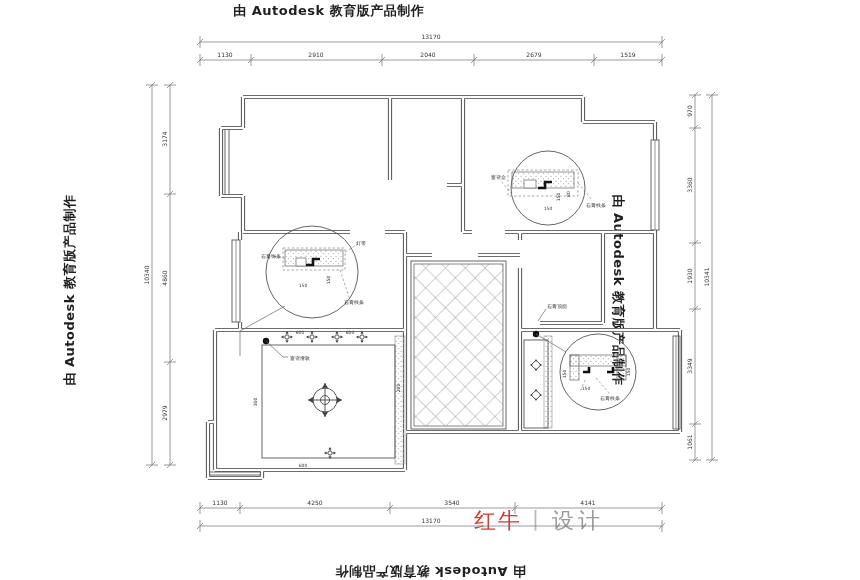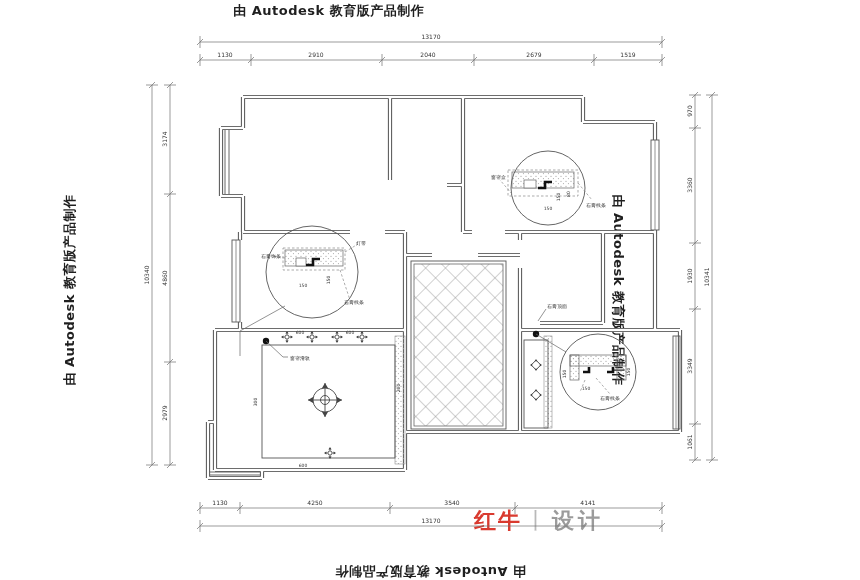--- a/index.html
+++ b/index.html
@@ -4,23 +4,23 @@
 <style>
   html,body{margin:0;padding:0;background:#ffffff;width:860px;height:580px;overflow:hidden;
     font-family:"DejaVu Sans","Liberation Sans",sans-serif;}
   .stage{position:relative;width:688px;height:580px;background:#fff;}
   .wm{position:absolute;color:#1f1f1f;font-size:13px;font-weight:600;letter-spacing:.5px;white-space:nowrap;}
   .wm-top{top:2px;left:50%;transform:translateX(-58%);}
   .wm-bottom{bottom:0px;left:335px;transform:rotate(180deg);transform-origin:center;}
   .wm-left{top:50%;left:-82px;transform:translateY(-50%) rotate(-90deg) ;transform-origin:center;position:absolute;width:300px;text-align:center;left:-80px;}
   .wm-right{top:50%;right:-80px;transform:translateY(-50%) rotate(90deg);transform-origin:center;position:absolute;width:300px;text-align:center;}
   .logo{position:absolute;right:84px;bottom:44px;font-size:22px;letter-spacing:2px;white-space:nowrap;}
-  .logo .brand{color:#d93a2f;font-weight:700;margin-left:30px;}
+  .logo .brand{color:#d93a2f;font-weight:400;margin-left:30px;}
   .logo .divider{color:#b9b9b9;font-weight:200;margin:0 3px;}
-  .logo .suffix{color:#9b9b9b;font-weight:700;letter-spacing:4px;}
+  .logo .suffix{color:#9b9b9b;font-weight:400;letter-spacing:4px;}
   svg{position:absolute;left:0;top:0;}
   .wall-outer{stroke:#3c3c3c;stroke-width:4.2;fill:none;stroke-linecap:butt;}
   .wall-inner{stroke:#ffffff;stroke-width:2.4;fill:none;stroke-linecap:butt;}
   .thin{stroke:#555;stroke-width:.9;fill:none;}
   .thin2{stroke:#666;stroke-width:.7;fill:none;}
   .dash{stroke:#888;stroke-width:.7;fill:none;stroke-dasharray:2.5 2;}
   .dim{stroke:#707070;stroke-width:.7;fill:none;}
   .sym{stroke:#444;stroke-width:.9;fill:none;}
   .symf{fill:#444;stroke:none;}
   .glyph{stroke:#111;stroke-width:2.6;fill:none;}

